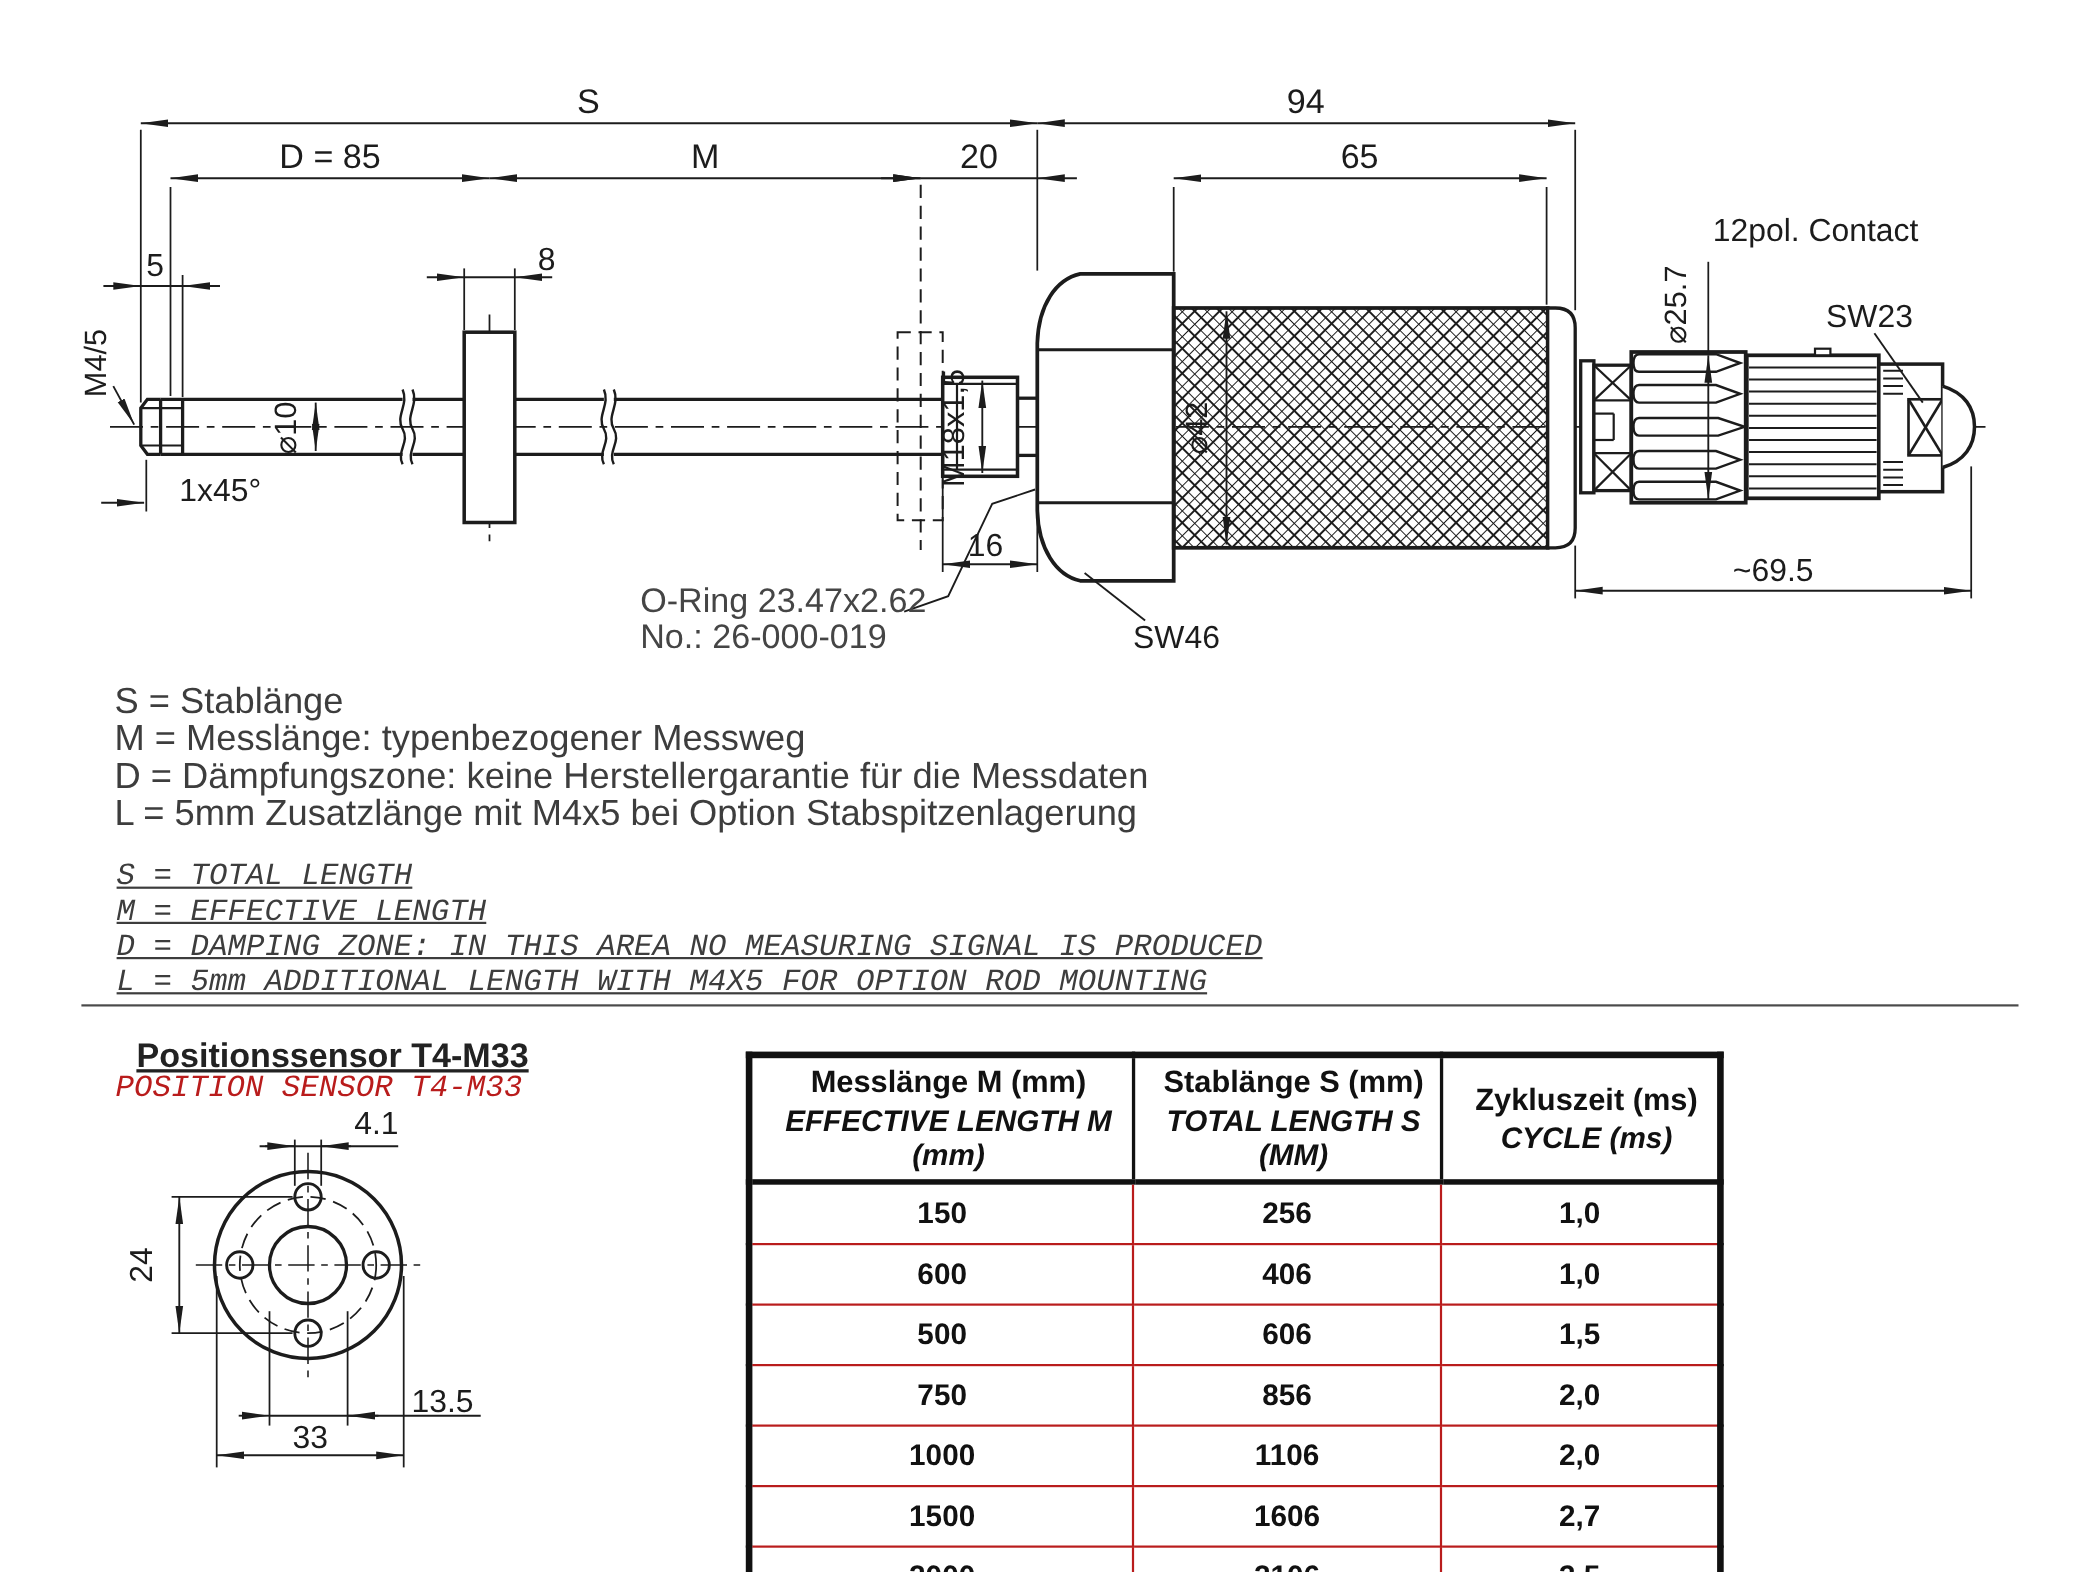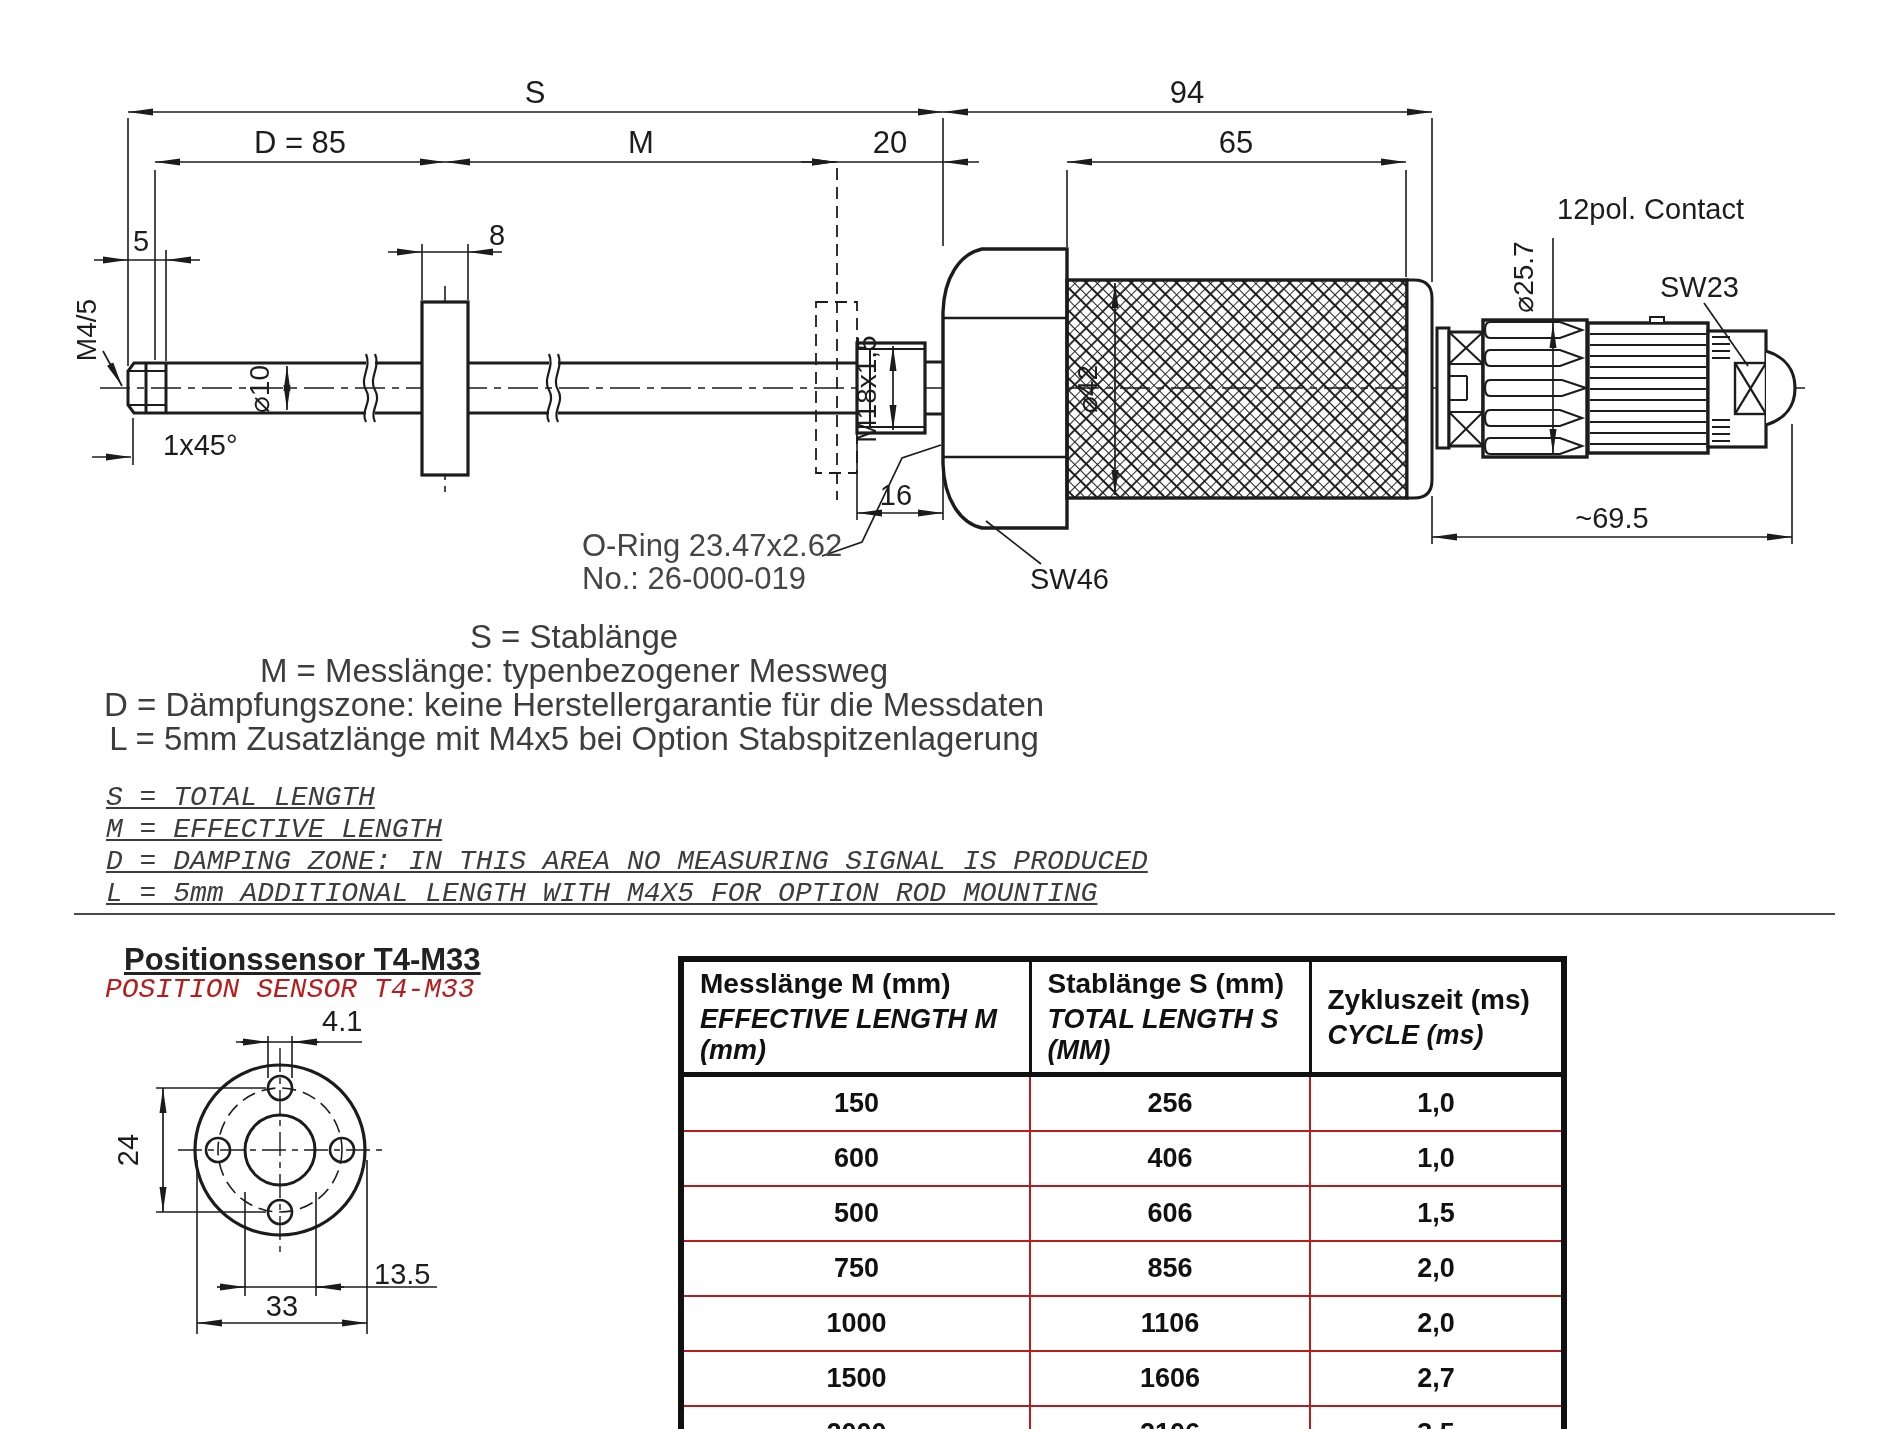--- a/index.html
+++ b/index.html
@@ -5,30 +5,30 @@
   html,body{margin:0;padding:0;background:#fff;}
   .page{position:relative;width:1896px;height:1429px;background:#fff;overflow:hidden;
         font-family:"Liberation Sans",sans-serif;color:#1c1c1c;}
   svg text{fill:#1c1c1c;}
   .dim{font:31px "Liberation Sans",sans-serif;}
   .dim-sm{font:29px "Liberation Sans",sans-serif;}
   .dim-rot{font:28px "Liberation Sans",sans-serif;}
   .callout{font:29px "Liberation Sans",sans-serif;}
   .oring{font:31px "Liberation Sans",sans-serif;fill:#454545;}
   .legend-de{position:absolute;left:104px;top:620px;font:33px "Liberation Sans",sans-serif;
-             line-height:34px;color:#3d3d3d;white-space:nowrap;text-align:center;}
+             line-height:34px;color:#3d3d3d;white-space:nowrap;}
   .legend-en{position:absolute;left:106px;top:782px;font:italic 28px "Liberation Mono","DejaVu Sans Mono",monospace;
              line-height:32px;color:#3d3d3d;white-space:nowrap;text-decoration:underline;}
   .separator{position:absolute;left:74px;top:913px;width:1761px;height:2px;background:#4a4a4a;}
   .title-de{position:absolute;left:124px;top:942px;font:bold 31px "Liberation Sans",sans-serif;color:#222;white-space:nowrap;text-decoration:underline;}
   .title-en{position:absolute;left:105px;top:974px;font:italic 28px "Liberation Mono","DejaVu Sans Mono",monospace;color:#b91c1c;white-space:nowrap;}
   table.spec{position:absolute;left:678px;top:956px;border-collapse:collapse;table-layout:fixed;
              border:6px solid #111;background:#fff;}
   table.spec col.c1{width:349px} table.spec col.c2{width:280px} table.spec col.c3{width:254px}
-  table.spec th{border:3px solid #111;border-bottom:5px solid #111;text-align:left;
+  table.spec th{border:3px solid #111;border-bottom:5px solid #111;text-align:center;
                 vertical-align:middle;padding:6px 4px 6px 16px;height:72px;}
   table.spec td{border:2px solid #b91c1c;text-align:center;vertical-align:middle;
                 height:53px;font:bold 27px "Liberation Sans",sans-serif;color:#111;padding:0;}
   .th-de{font:bold 28px "Liberation Sans",sans-serif;color:#111;}
   .th-en{font:italic bold 27px "Liberation Sans",sans-serif;color:#111;margin-top:4px;}
 </style>
 </head>
 <body>
 
 <div class="page">

